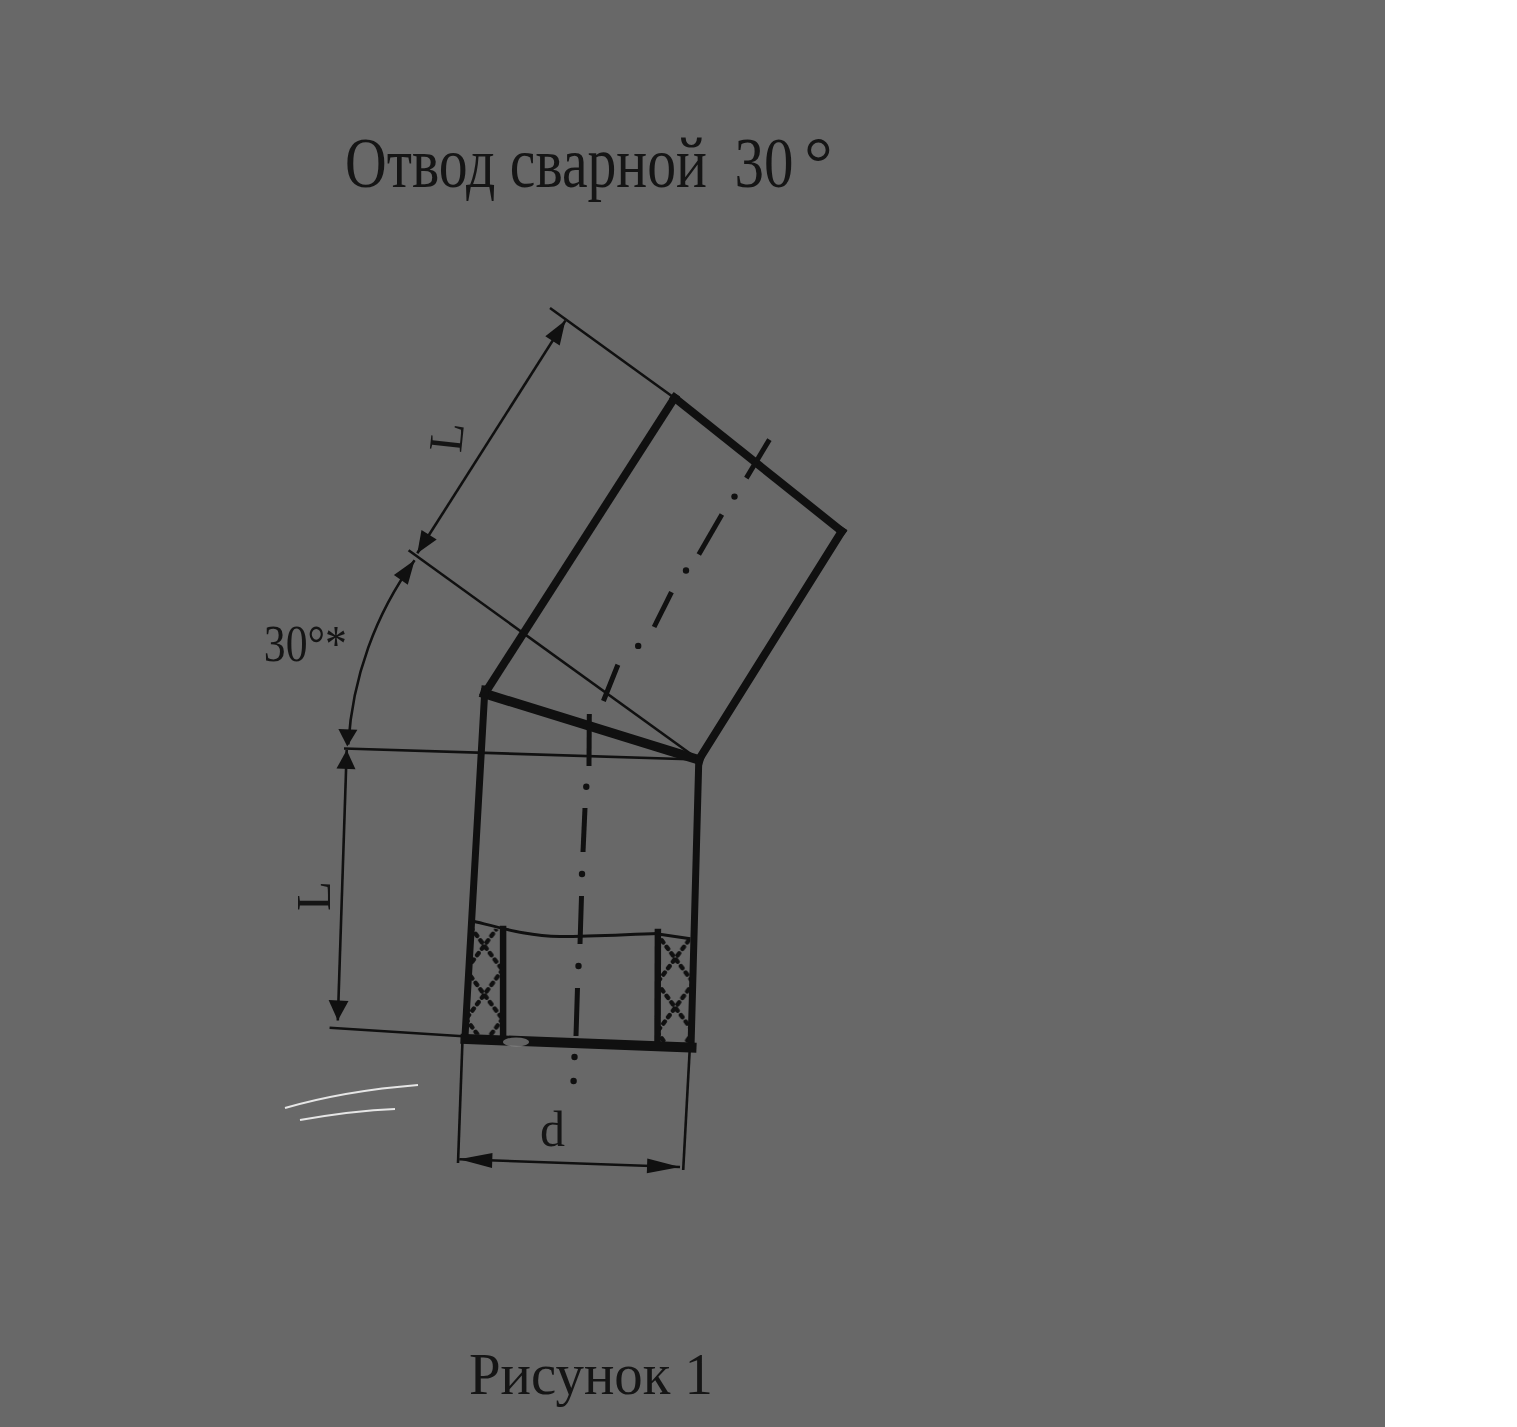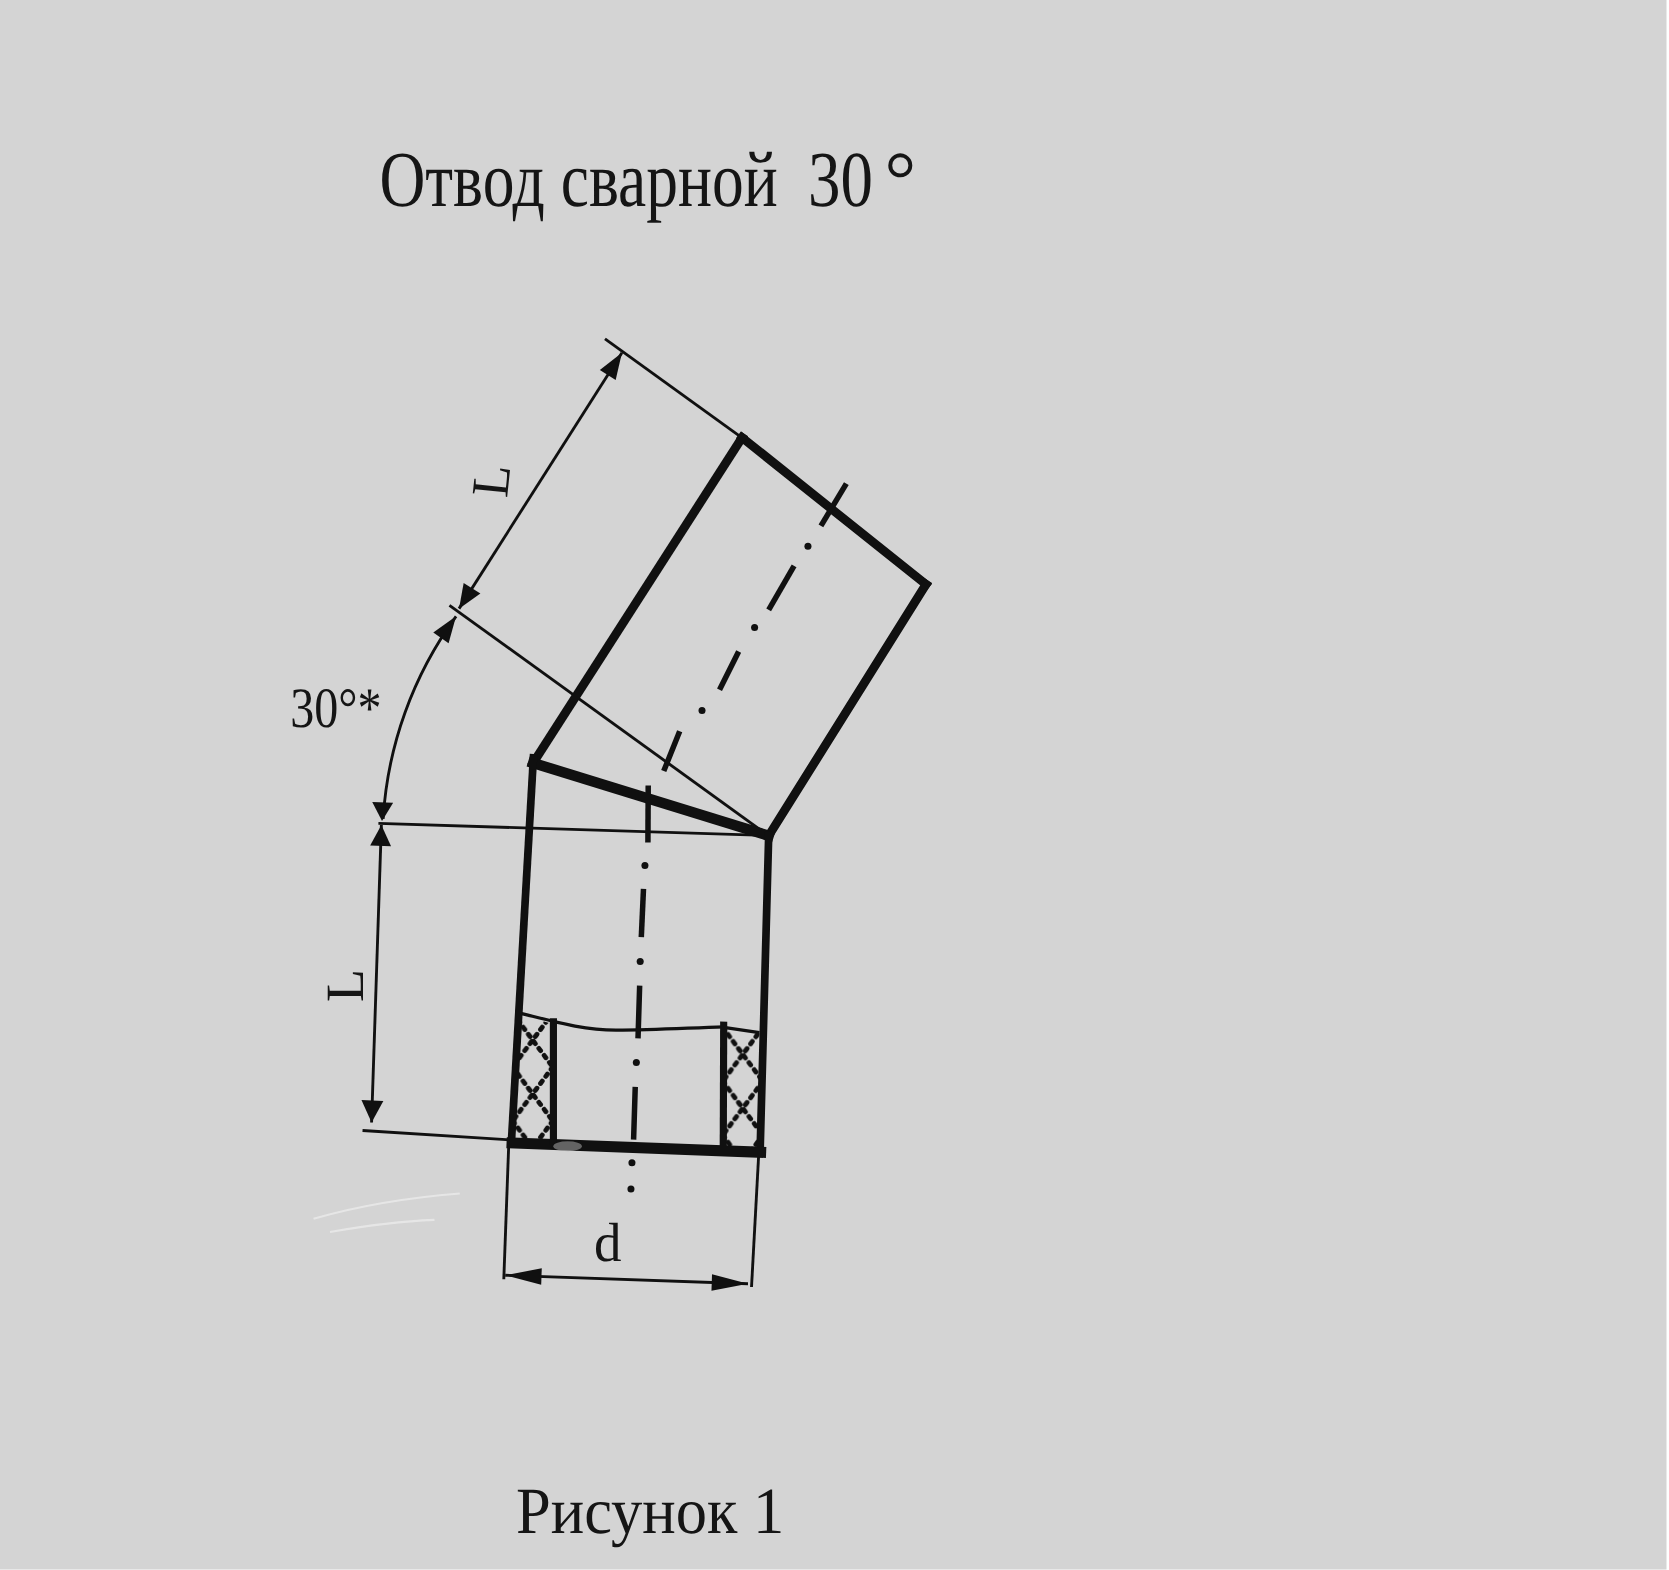--- a/index.html
+++ b/index.html
@@ -1,14 +1,14 @@
 <!DOCTYPE html>
 <html><head><meta charset="utf-8"><style>
 html,body{margin:0;padding:0;background:#ffffff;}
-#page{position:relative;width:1515px;height:1427px;background:#86efac;overflow:hidden;filter:grayscale(1);}
+#page{position:relative;width:1385px;height:1427px;background:#ef4444;overflow:hidden;filter:grayscale(1);}
 text{font-family:"Liberation Serif",serif;fill:#151515;}
 </style></head><body>
 <div id="page">
 <svg width="1517" height="1427" viewBox="0 0 1517 1427">
 <defs>
 <pattern id="hx1" patternUnits="userSpaceOnUse" x="466" y="921" width="36.5" height="49">
 <path d="M0,0 L36.5,49 M36.5,0 L0,49" stroke="#101010" stroke-width="4.4" stroke-dasharray="2.6 5.4" stroke-linecap="round" fill="none"></path>
 </pattern>
 <pattern id="hx2" patternUnits="userSpaceOnUse" x="657" y="934" width="36.5" height="49">
 <path d="M0,0 L36.5,49 M36.5,0 L0,49" stroke="#101010" stroke-width="4.4" stroke-dasharray="2.6 5.4" stroke-linecap="round" fill="none"></path>

